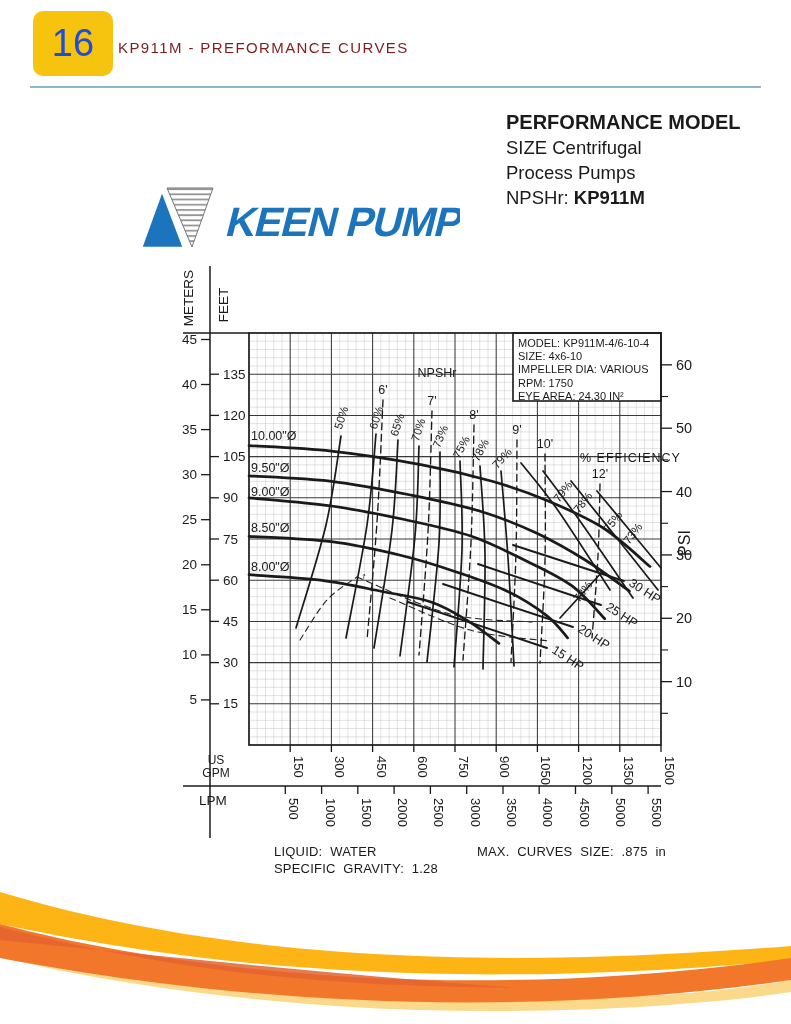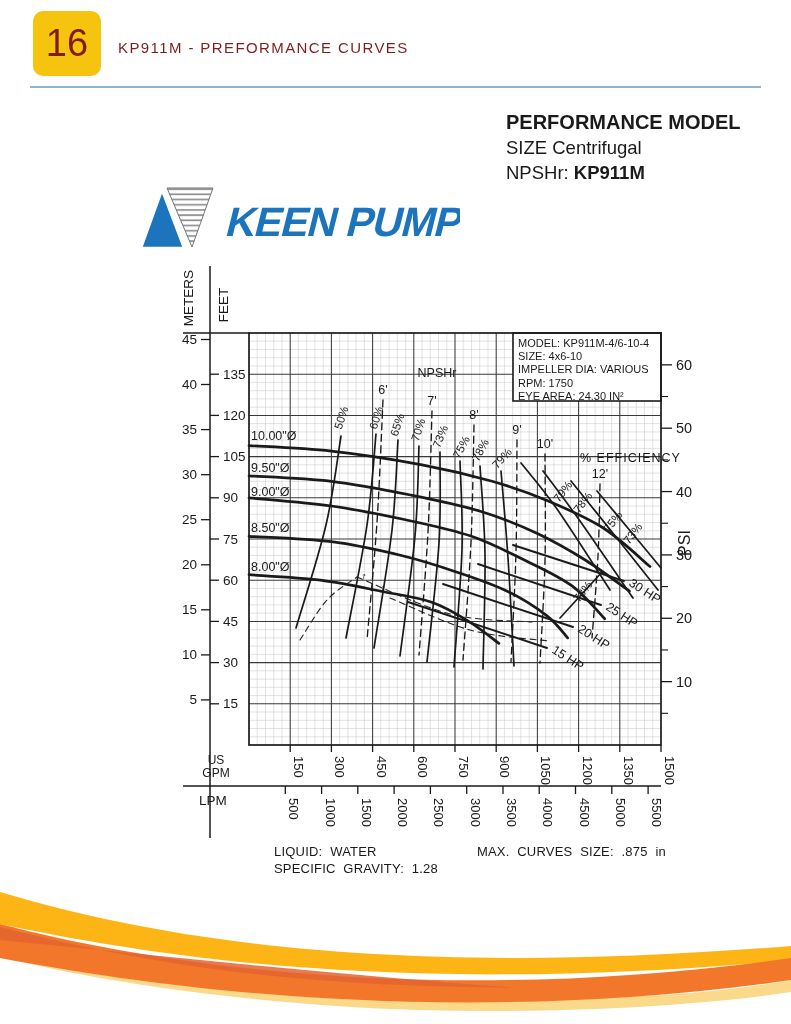--- a/index.html
+++ b/index.html
@@ -1,19 +1,19 @@
 <!DOCTYPE html>
 <html><head>
 <meta charset="utf-8">
 <style>
   html,body{margin:0;padding:0;background:#e8e8e8;}
   .page{position:relative;width:791px;height:1024px;background:#ffffff;overflow:hidden;
         font-family:"Liberation Sans",sans-serif;color:#1a1a1a;}
-  .badge{position:absolute;left:33px;top:11px;width:68px;height:65px;border-radius:10px;
-         display:flex;align-items:center;justify-content:center;color:#7f1d1d;font-size:38px;font-weight:400;}
+  .badge{position:absolute;left:33px;top:11px;width:80px;height:65px;border-radius:10px;
+         display:flex;align-items:center;justify-content:center;color:#1d4ed8;font-size:38px;font-weight:400;}
   .hdr-title{position:absolute;left:118px;top:39px;font-size:15px;letter-spacing:1.4px;font-weight:500;}
   .hdr-rule{position:absolute;left:30px;top:86px;width:731px;height:2px;}
   .title-block{position:absolute;left:506px;top:110px;line-height:25px;}
   .title-block .h{font-size:20px;font-weight:bold;}
   .title-block .l{font-size:18.5px;}
   .title-block .b{font-weight:bold;}
   .logo-svg{position:absolute;left:140px;top:176px;width:320px;height:78px;}
   .chart-svg{position:absolute;left:0;top:0;width:791px;height:1024px;}
   .chart-svg text{font-family:"Liberation Sans",sans-serif;fill:#1a1a1a;}
   .footnotes{position:absolute;top:843px;left:0;width:791px;font-size:13px;letter-spacing:.2px;word-spacing:4px;}
@@ -43,20 +43,21 @@
     <polygon points="22,14 1,72 44,72" stroke="#ffffff" stroke-width="2.5" fill="#1c75bc"></polygon>
     <g transform="translate(84,60) skewX(-14)">
       <text x="0" y="0" font-size="41" font-weight="bold" letter-spacing="-1" fill="#1c75bc">KEEN PUMP</text>
       <text x="228" y="-32" font-size="13" font-weight="bold" fill="#1c75bc">®</text>
     </g>
   </svg>
 
   <div class="title-block">
     <div class="h">PERFORMANCE MODEL</div>
     <div class="l">SIZE Centrifugal</div>
+    <div class="l">Process Pumps</div>
     <div class="l"><span>NPSHr: </span><span class="b">KP911M</span></div>
   </div>
 
   <svg class="chart-svg" viewBox="0 0 791 1024">
       <g>
         <line x1="257.2" y1="333" x2="257.2" y2="745" stroke="#c9c9c9" stroke-width="0.55"></line>
         <line x1="265.5" y1="333" x2="265.5" y2="745" stroke="#c9c9c9" stroke-width="0.55"></line>
         <line x1="273.7" y1="333" x2="273.7" y2="745" stroke="#c9c9c9" stroke-width="0.55"></line>
         <line x1="282" y1="333" x2="282" y2="745" stroke="#c9c9c9" stroke-width="0.55"></line>
         <line x1="298.4" y1="333" x2="298.4" y2="745" stroke="#c9c9c9" stroke-width="0.55"></line>

